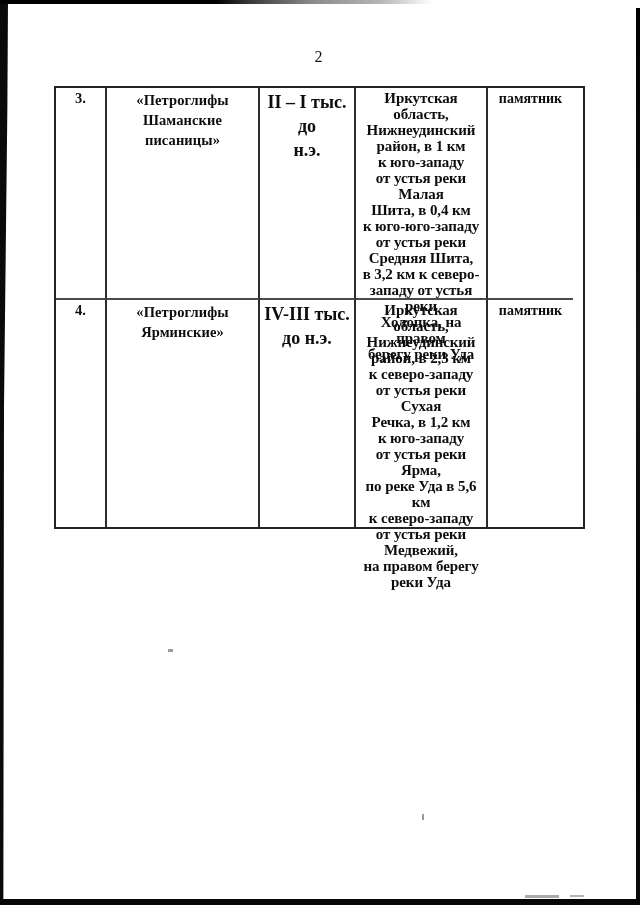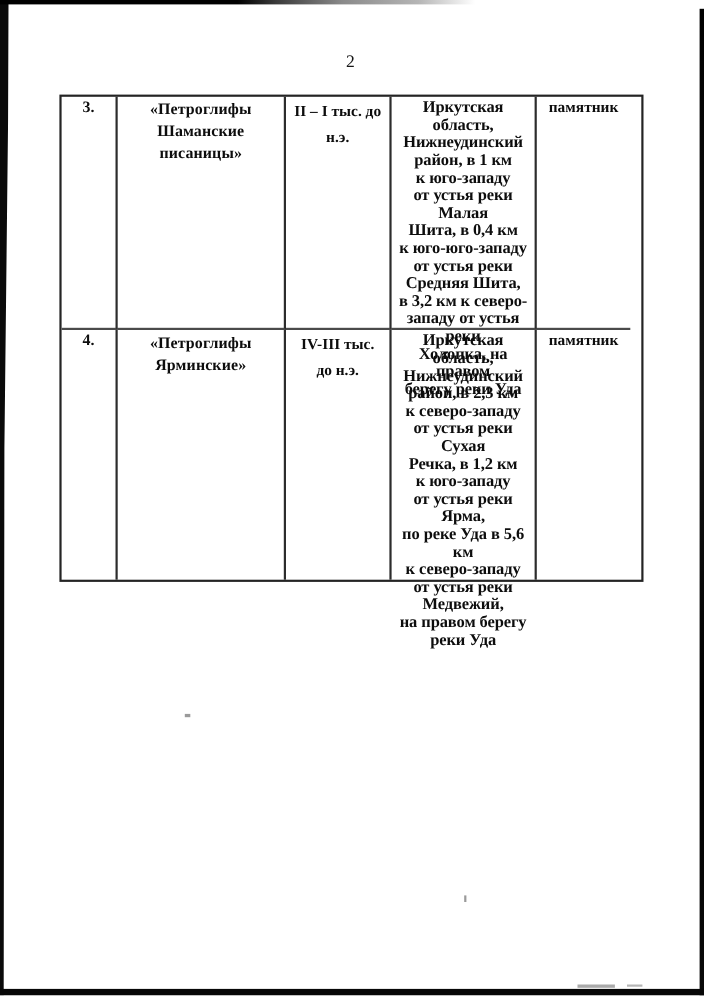--- a/index.html
+++ b/index.html
@@ -70,21 +70,21 @@
     overflow: visible;
     box-sizing: border-box;
   }
   .cell:nth-child(5n) { border-right: none; font-family: Liberation Serif, serif; }
   .row-3 .cell { border-bottom: 2px solid #4a4a4a; height: 212px; }
   .row-4 .cell { height: 227px; }
   .row-3, .row-4 { display: contents; }
 
   .cell-num    { font-size: 14.5px; line-height: 17px; }
   .cell-name   { font-size: 14.5px; line-height: 20px; letter-spacing: 0.1px; }
-  .cell-dating { font-size: 14px;   line-height: 24px; }
+  .cell-dating { font-size: 18px;   line-height: 24px; }
   .cell-loc    { font-size: 15px; line-height: 16px; letter-spacing: -0.1px; }
   .cell-type   { font-size: 14px;   line-height: 17px; }
 </style>
 </head>
 <body>
 
 <div class="edge edge-left"></div>
 <div class="edge edge-top"></div>
 <div class="edge edge-right"></div>
 <div class="edge edge-bottom"></div>

